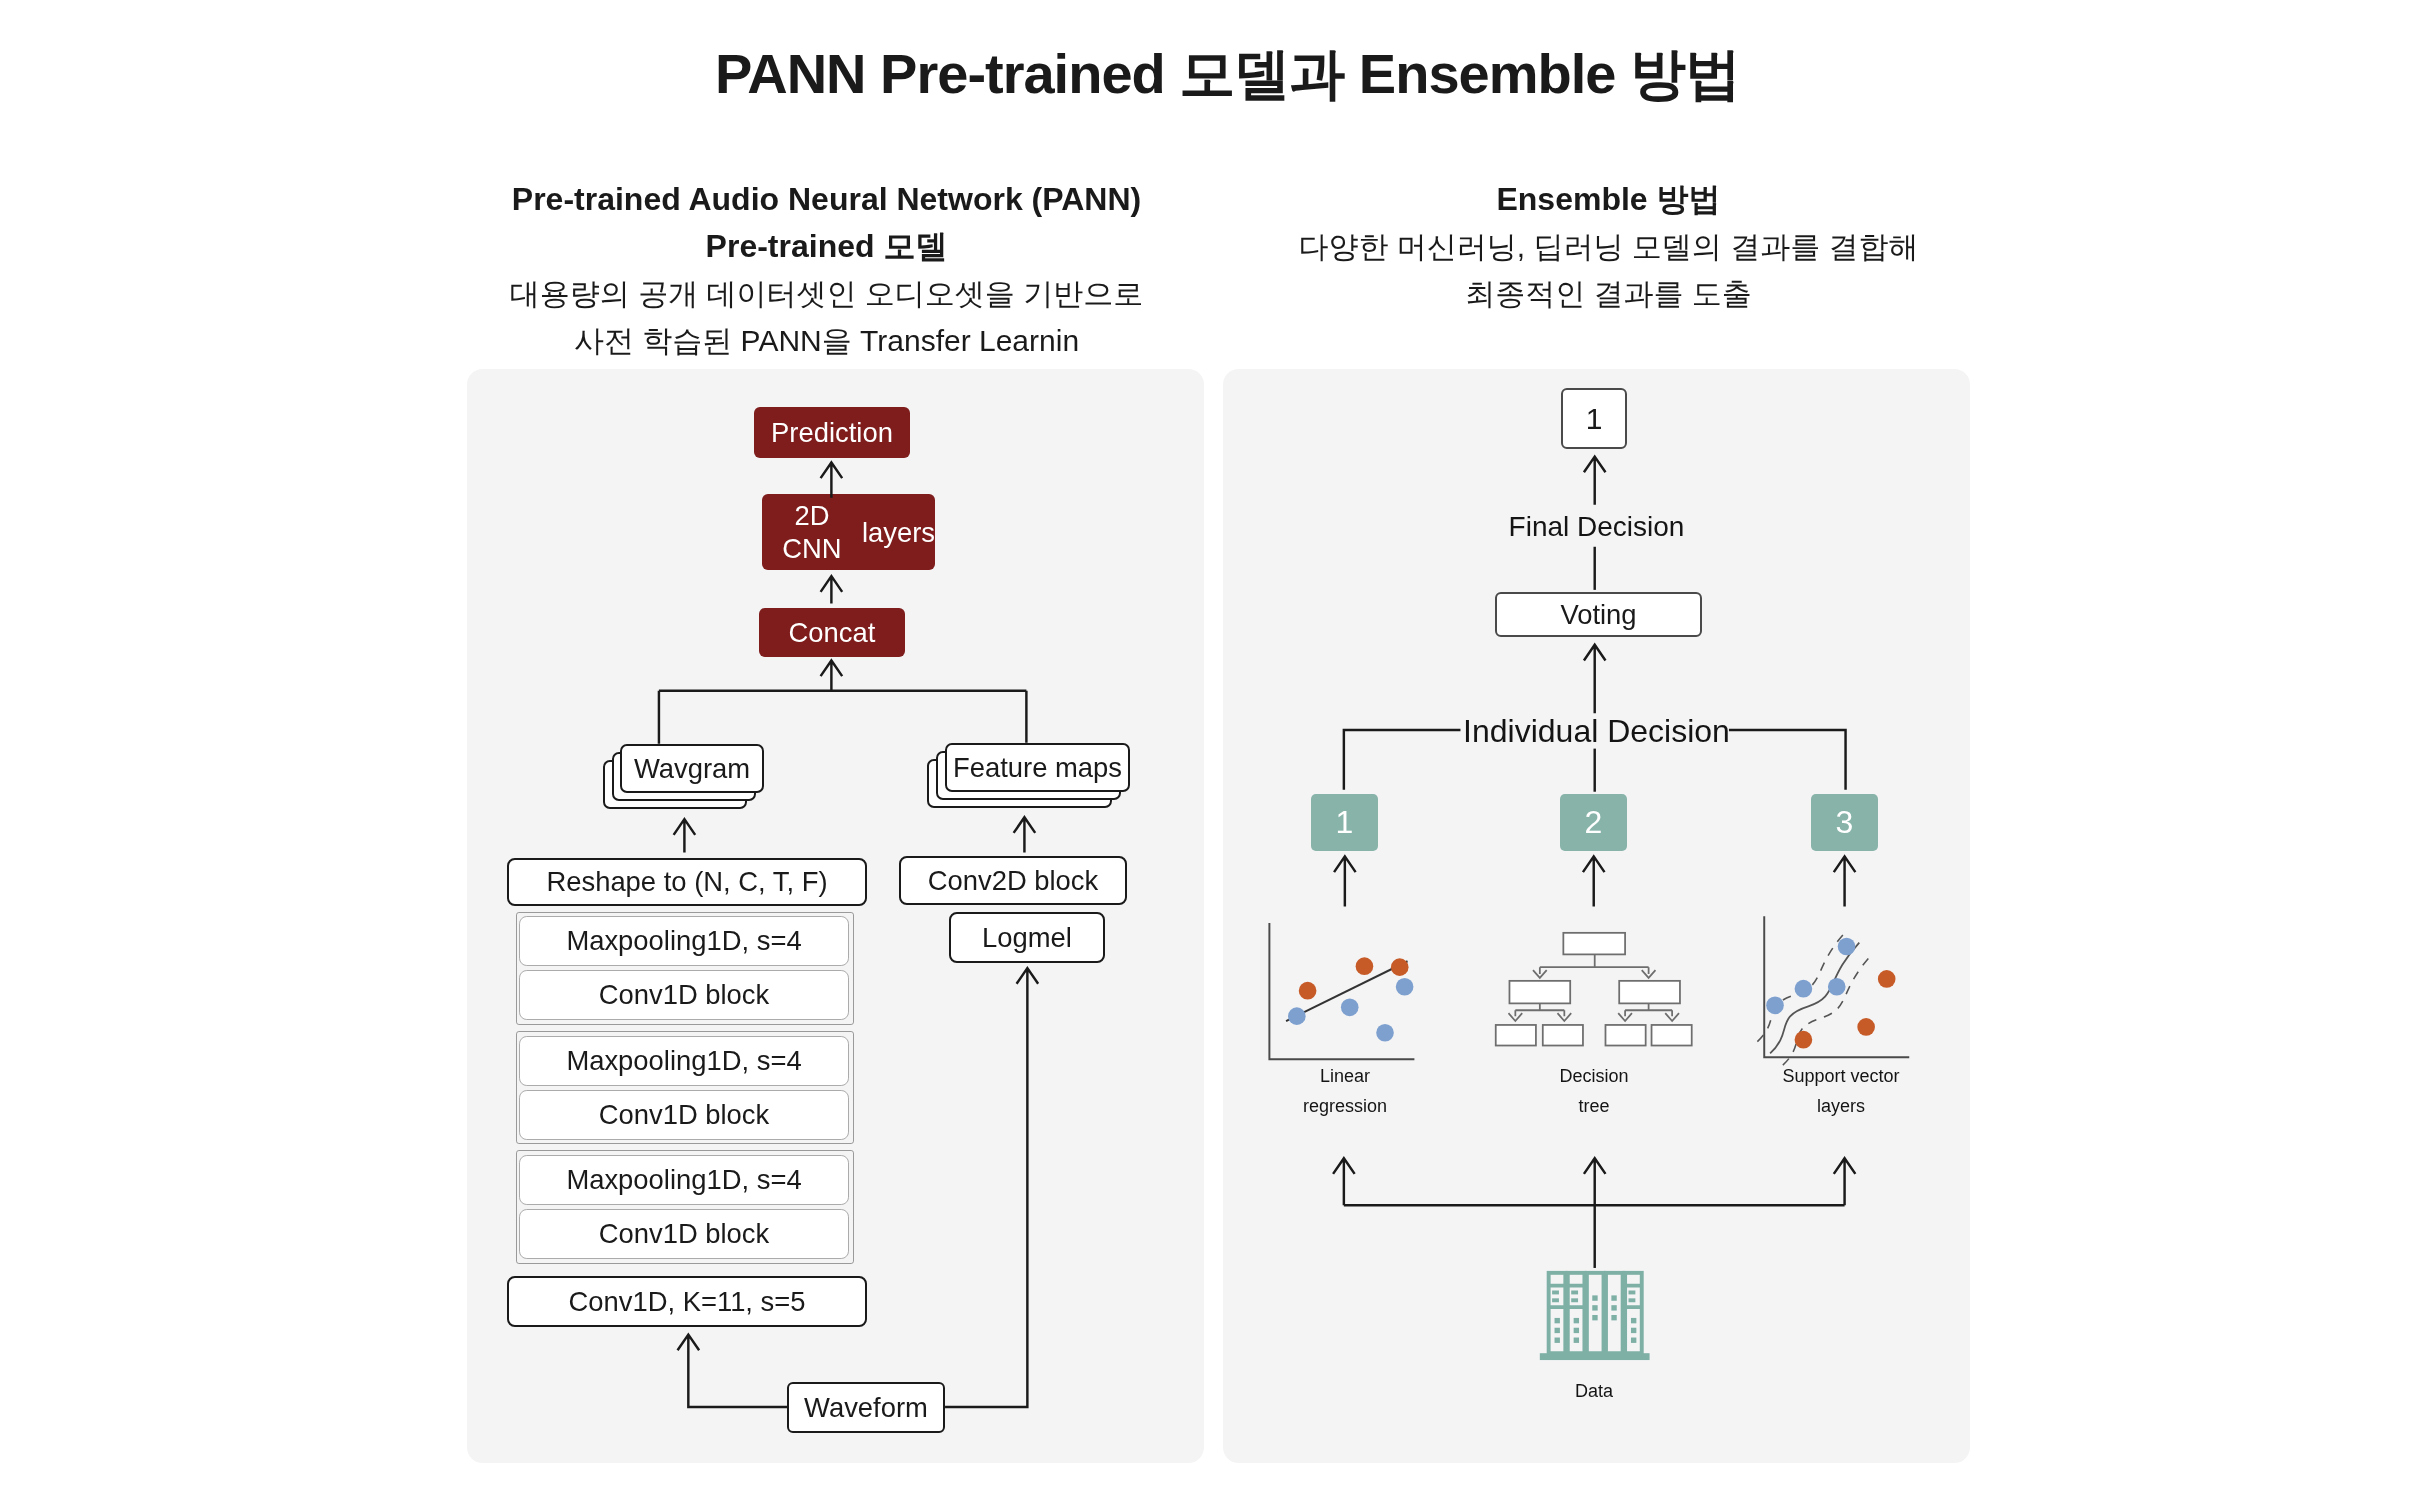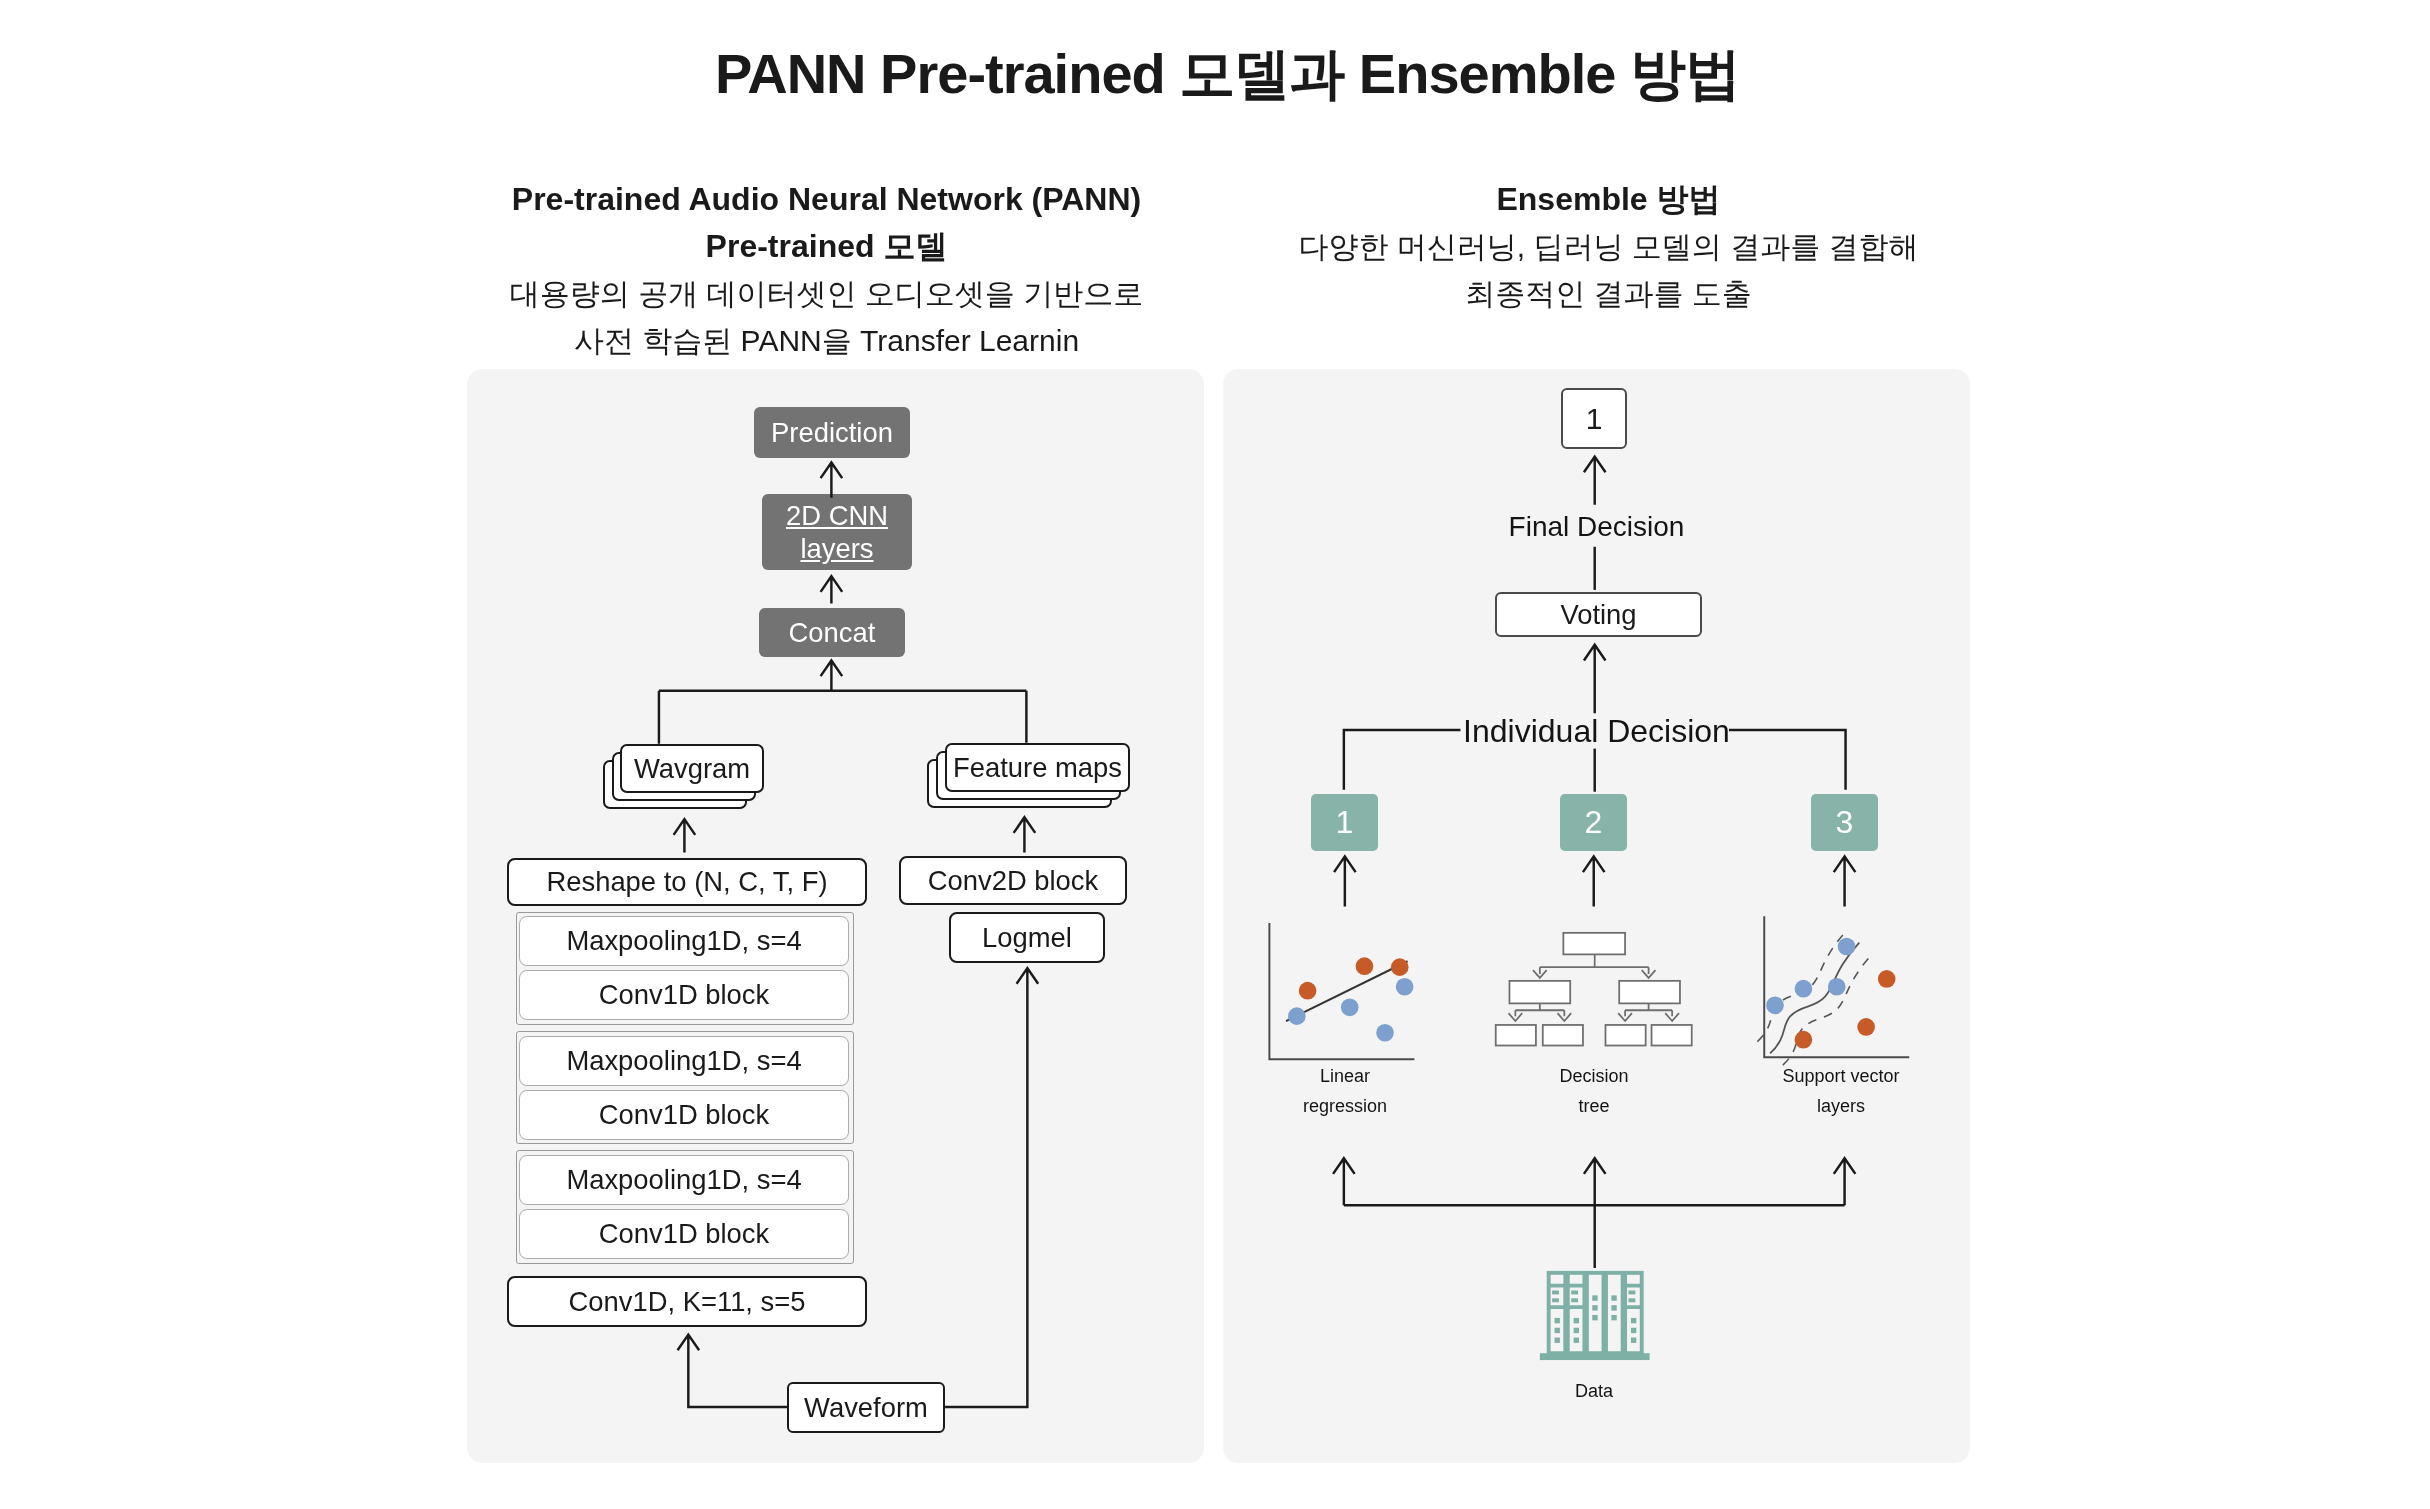--- a/index.html
+++ b/index.html
@@ -11,21 +11,21 @@
   .abs{position:absolute;box-sizing:border-box;padding-left:24px;}
   #page-title{left:0;top:37px;width:2431px;font-size:56px;font-weight:800;text-align:center;letter-spacing:-1px;}
   
   .hdr{width:737px;text-align:center;font-size:30px;line-height:47px;}
   .hdr .b{font-weight:700;font-size:32px;}
   
   .panel{top:369px;height:1094px;background:#f4f4f5;border-radius:15.7px;}
   
   .node{position:absolute;box-sizing:border-box;display:flex;align-items:center;justify-content:center;
         text-align:center;font-size:27.4px;background:#fff;border-radius:7.8px;}
-  .blue{background:#737373;color:#ffffff;border:none;border-radius:5.9px;}
+  .blue{background:#7f1d1d;color:#ffffff;border:none;border-radius:5.9px;}
   .blk{border:2.5px solid #1a1a1a;}
   .thin{border:2px solid #4a4a4a;border-radius:5.9px;}
   .grp{border:1.6px solid #9a9a9a;border-radius:2.9px;background:transparent;}
   .inner{border:1.6px solid #ababab;border-radius:7.8px;}
   .card{border:2.2px solid #1a1a1a;border-radius:6.9px;background:#fff;}
   .teal{background:#87b3a9;color:#fff;border:none;border-radius:4.9px;font-size:32px;}
   .lbl{position:absolute;text-align:center;font-size:18px;line-height:30px;color:#141414;}
   svg.overlay{position:absolute;left:0;top:0;pointer-events:none;}
 </style>
 </head>
@@ -48,21 +48,21 @@
     <div>최종적인 결과를 도출</div>
   </div>
 
   <div class="abs panel" style="left:467px;width:737px;"></div>
   <div class="abs panel" style="left:1223px;width:747px;"></div>
 
   <div class="node blue" style="left:754px;top:407px;width:156px;height:51px;">
       <span>Prediction</span>
     </div>
 
-  <div class="node blue" style="left:762px;top:494px;width:150px;height:76px;line-height:33px;flex-direction:column;text-decoration:underline;">
+  <div class="node blue" style="left:762px;top:494px;width:173px;height:76px;line-height:33px;flex-direction:row;">
     <div>2D CNN</div>
     <div>layers</div>
   </div>
 
   <div class="node blue" style="left:759px;top:608px;width:146px;height:49px;">
       <span>Concat</span>
     </div>
 
   <div class="node card" style="left:603px;top:760px;width:144px;height:49px;"></div>
   <div class="node card" style="left:612px;top:752px;width:144px;height:49px;"></div>

